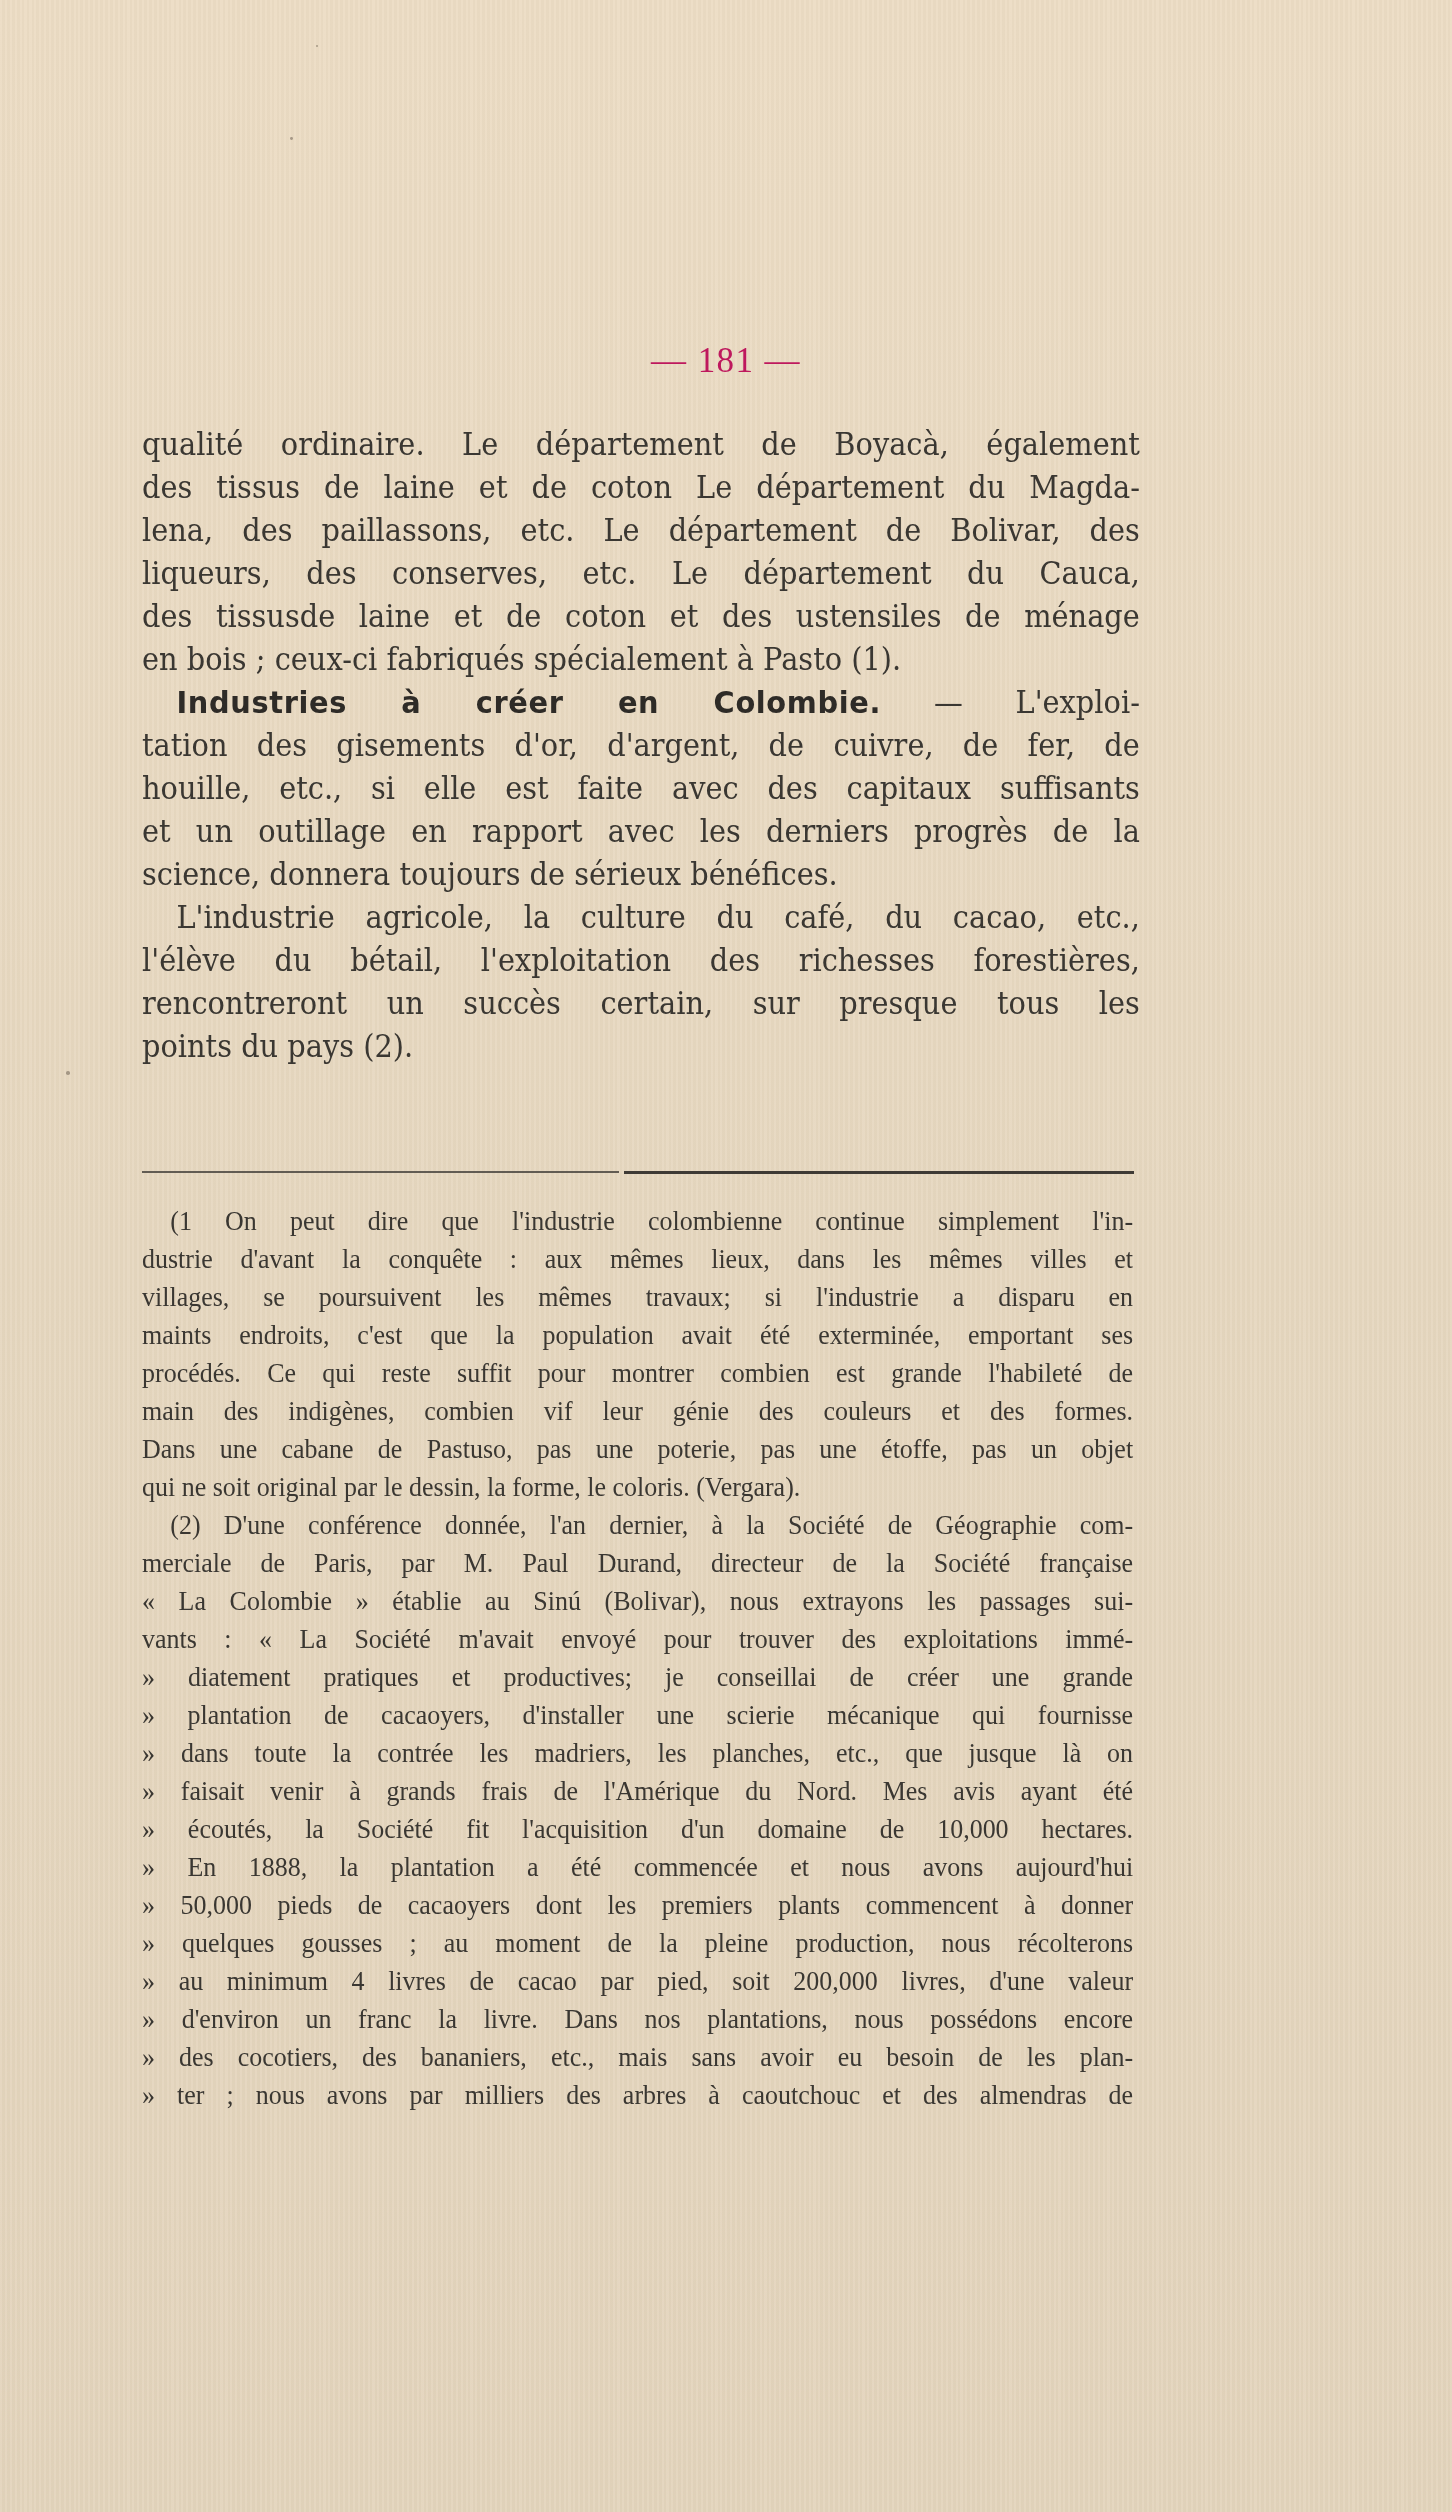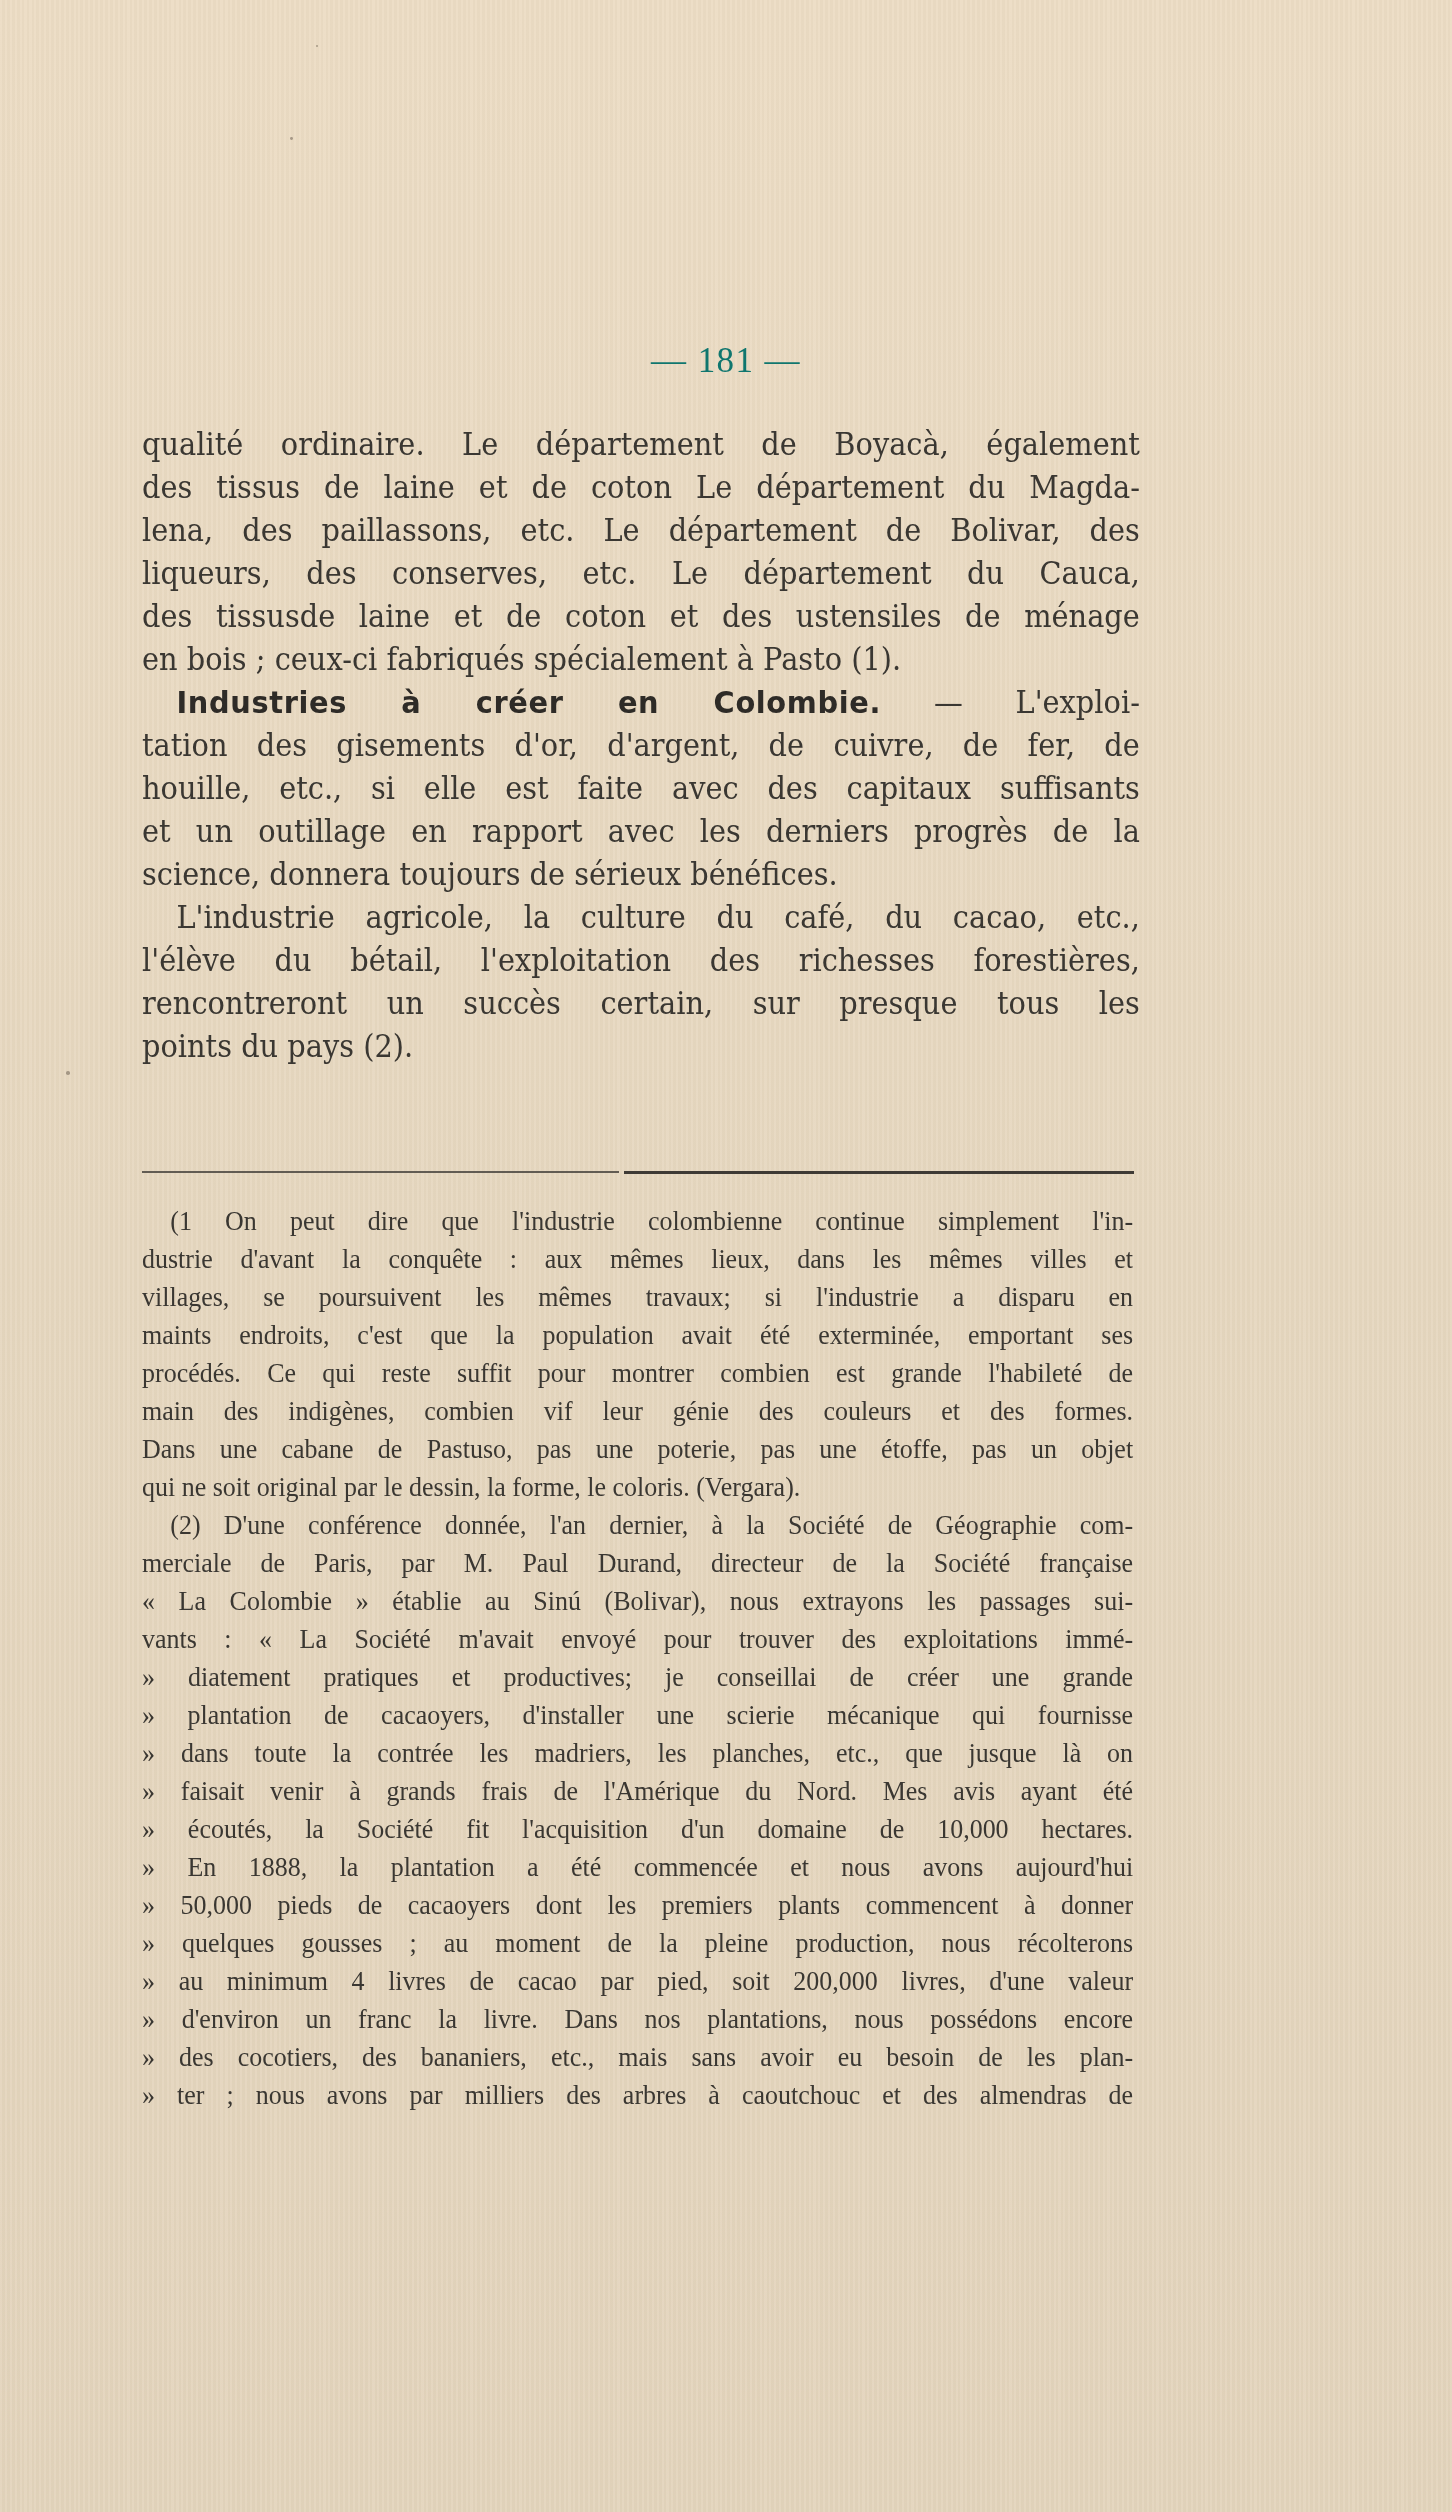--- a/index.html
+++ b/index.html
@@ -26,21 +26,21 @@
     }
     .page-number {
       position: absolute;
       top: 341px;
       left: 0;
       width: 100%;
       text-align: center;
       font-family: "Liberation Serif", "DejaVu Serif", serif;
       font-size: 35px;
       letter-spacing: 1.4px;
-      color: #0f766e;
+      color: #be185d;
     }
     .body-text {
       position: absolute;
       left: 142px;
       top: 423px;
       width: 998px;
       font-family: "DejaVu Serif", "Liberation Serif", serif;
       font-size: 31px;
       line-height: 43px;
       color: #3a3732;

